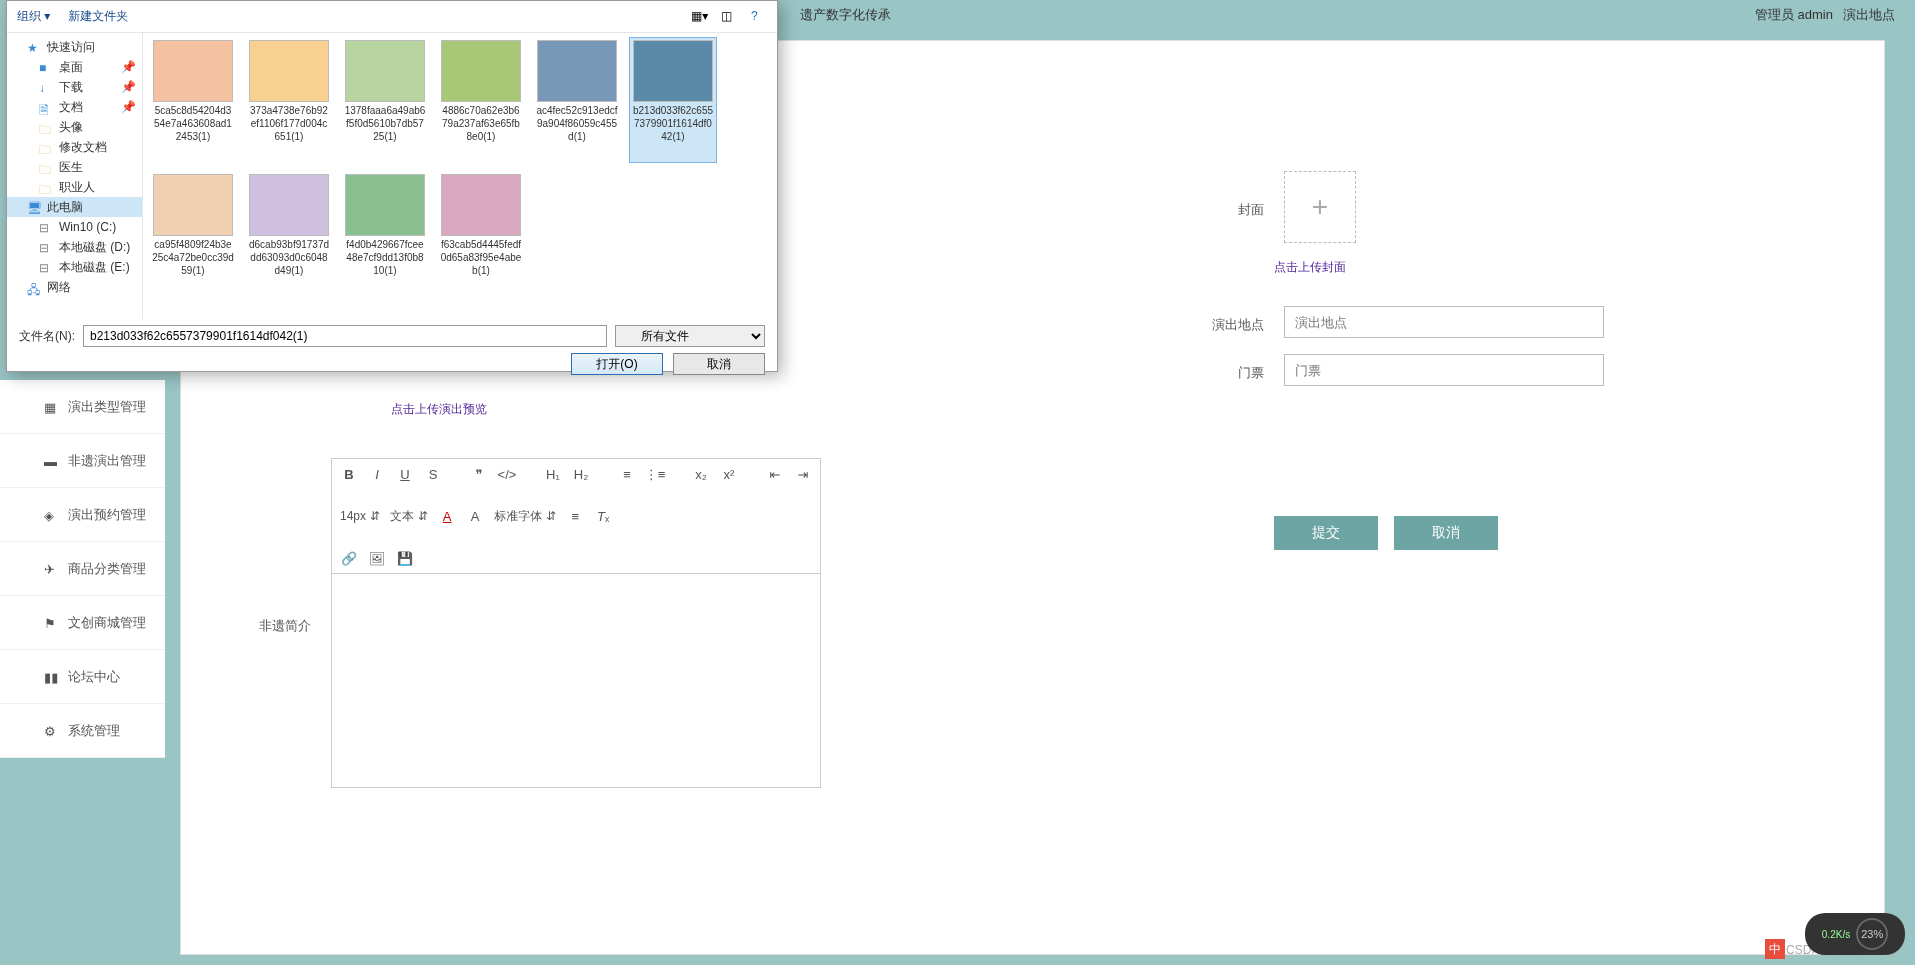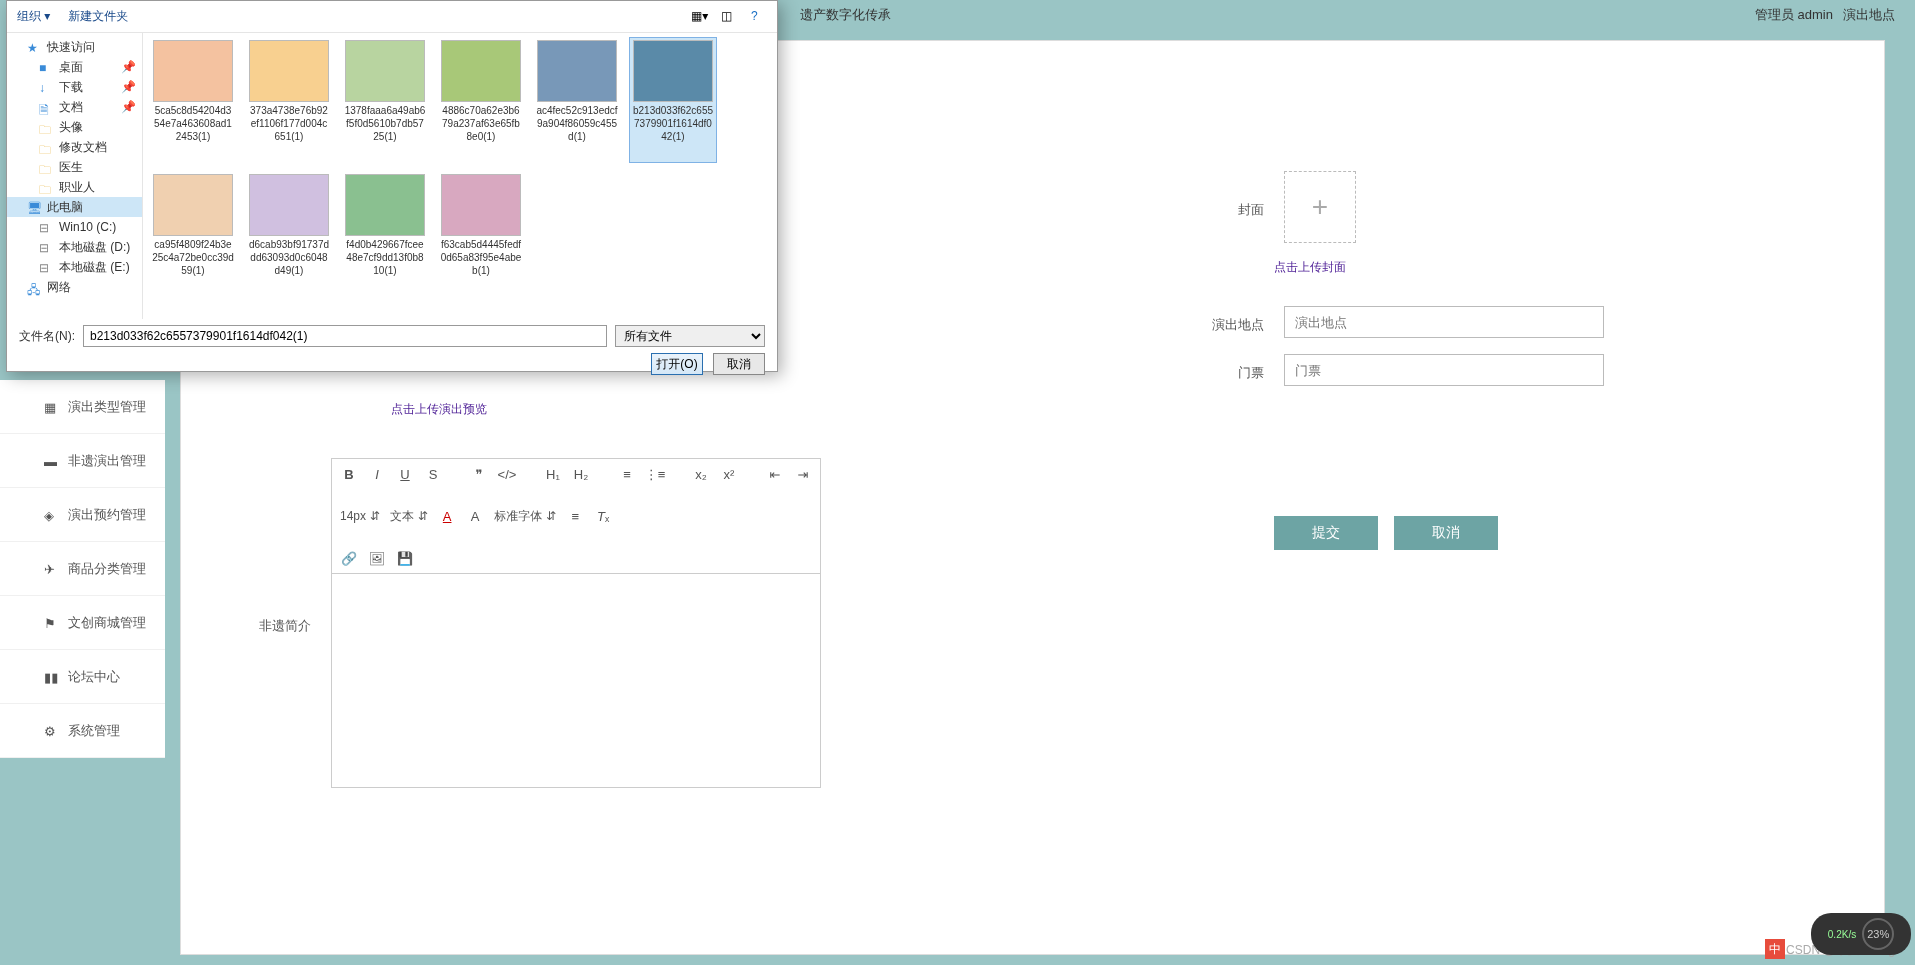--- a/index.html
+++ b/index.html
@@ -43,26 +43,26 @@
 .nav-item .nico{width:14px;height:12px;display:inline-block}
 .dlg-files{flex:1;padding:4px 6px;display:flex;flex-wrap:wrap;align-content:flex-start;gap:8px;overflow:auto}
 .file-item{width:88px;height:126px;display:flex;flex-direction:column;align-items:center;padding:2px;cursor:pointer;border:1px solid transparent}
 .file-item.sel{background:#cde6f7;border:1px solid #7fb2e5}
 .thumb{width:80px;height:62px;background:#ddd;border:1px solid #bbb}
 .fname{font-size:10px;text-align:center;color:#333;line-height:1.3;margin-top:2px;word-break:break-all}
 .dlg-bottom{height:58px;padding:6px 12px;font-size:12px}
 .dlg-row{display:flex;align-items:center;gap:8px;margin-bottom:6px}
 .dlg-row label{color:#333}
 .dlg-input{flex:1;height:22px;border:1px solid #999;padding:0 6px;font-size:12px}
-.dlg-select{width:150px;height:22px;border:1px solid #999;font-size:12px;padding:0 4px}
+.dlg-select{width:150px;height:22px;border:1px solid #999;font-size:12px;padding:0 21px}
 .dlg-btns{display:flex;gap:10px;justify-content:flex-end}
-.dlg-btn{width:52px;height:22px;border:1px solid #888;background:#e8e8e8;font-size:12px;cursor:pointer}
+.dlg-btn{width:92px;height:22px;border:1px solid #888;background:#e8e8e8;font-size:12px;cursor:pointer}
 .dlg-btn.primary{border:1px solid #2a6fb0;background:linear-gradient(#eaf3fb,#d5e8f7)}
 .watermark{position:absolute;right:20px;bottom:6px;font-size:12px;color:#aaa}
-.widget{position:absolute;right:4px;bottom:10px;width:100px;height:42px;background:#333;border-radius:20px;color:#9f9;font-size:10px;display:flex;align-items:center;justify-content:center;gap:6px}
+.widget{position:absolute;right:10px;bottom:10px;width:100px;height:42px;background:#333;border-radius:20px;color:#9f9;font-size:10px;display:flex;align-items:center;justify-content:center;gap:6px}
 .circ{width:32px;height:32px;border:2px solid #666;border-radius:50%;display:flex;align-items:center;justify-content:center;font-size:11px;color:#ccc}
 .taskbar{position:absolute;right:130px;bottom:6px;display:flex;gap:6px;align-items:center}
 .tb-icon{width:20px;height:20px;display:inline-block}
 </style>
 </head>
 <body>
 
 <div class="page-bg"></div>
 
 <div class="header">

